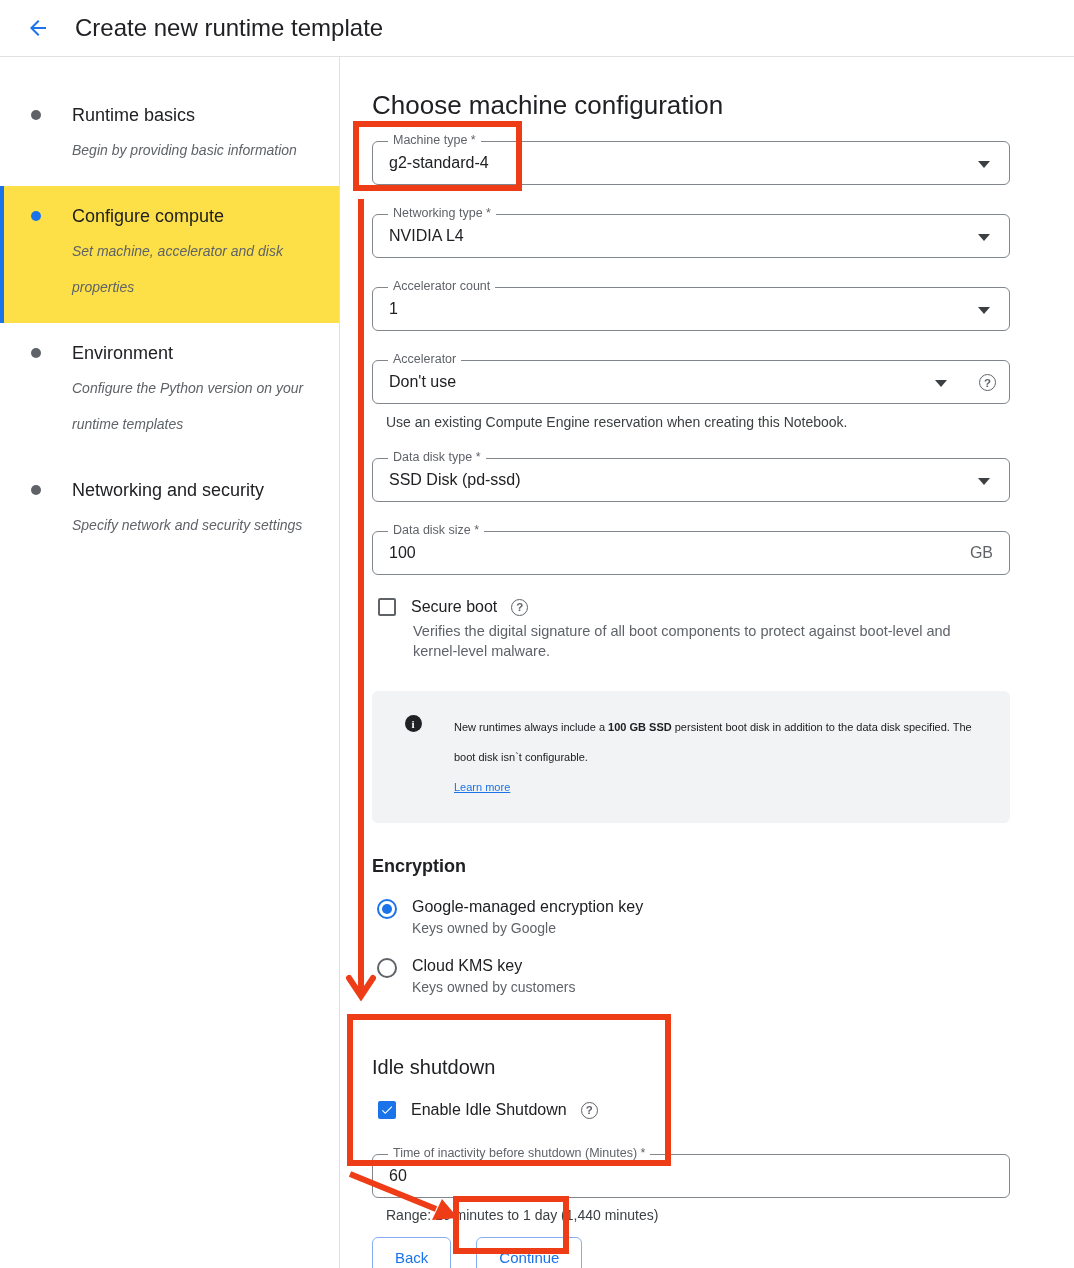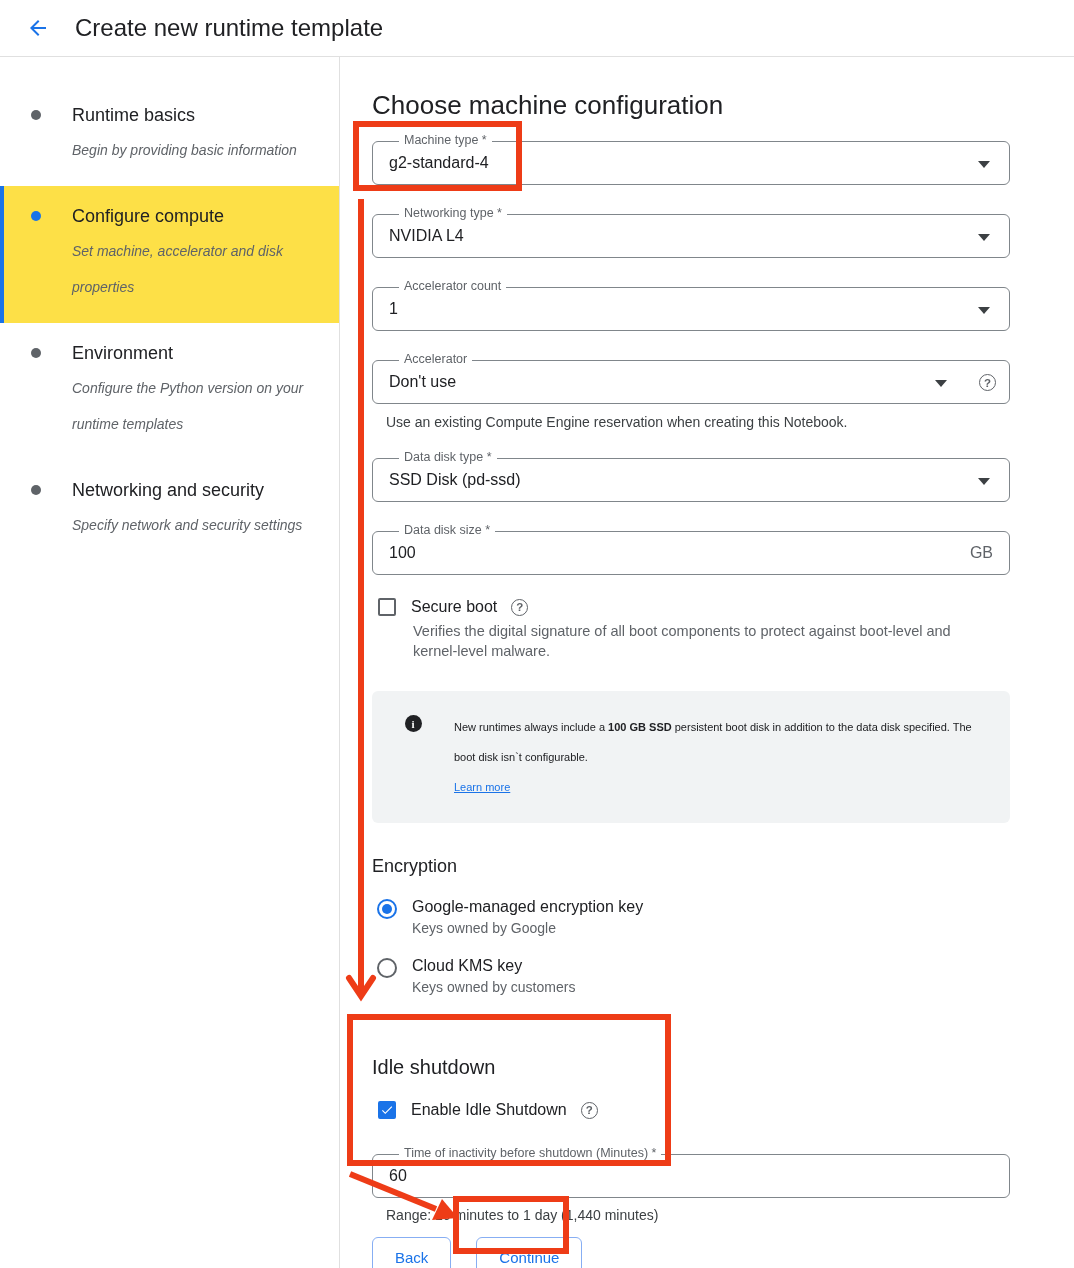--- a/index.html
+++ b/index.html
@@ -28,21 +28,21 @@
   .bullet{width:10px;height:10px;border-radius:50%;background:var(--muted);}
   .step.active{background:#fde047;box-shadow:inset 4px 0 0 #1a73e8;}
   .step.active .bullet{background:var(--blue);}
   .step-title{font-size:18px;line-height:24px;color:var(--text);}
   .step-desc{font-size:14px;line-height:36px;color:var(--muted);margin-top:5px;max-width:232px;font-style:italic;}
   
   .main{padding:31px 0 0 32px;position:relative;}
   .main-inner{width:638px;}
   h1{font-size:26px;font-weight:400;line-height:34px;color:var(--text);margin-bottom:19px;}
   .field{position:relative;height:44px;border:1px solid var(--border);border-radius:6px;display:flex;align-items:center;padding:0 16px;margin-bottom:29px;background:#fff;cursor:pointer;}
-  .field .flabel{position:absolute;top:-9px;left:26px;background:#fff;padding:0 5px;font-size:12.5px;color:var(--muted);white-space:nowrap;}
+  .field .flabel{position:absolute;top:-9px;left:15px;background:#fff;padding:0 5px;font-size:12.5px;color:var(--muted);white-space:nowrap;}
   .field .fvalue{font-size:16px;color:var(--text);}
   .caret{position:absolute;right:19px;top:19px;width:0;height:0;border-left:6px solid transparent;border-right:6px solid transparent;border-top:7px solid #3c4043;}
   .field.with-help .caret{right:62px;}
   .suffix{position:absolute;right:16px;font-size:16px;color:var(--muted);}
   .help-icon{width:17px;height:17px;border:1.5px solid var(--muted);border-radius:50%;color:var(--muted);font-size:11.5px;display:inline-flex;align-items:center;justify-content:center;flex-shrink:0;font-weight:700;}
   .field .help-icon{position:absolute;right:13px;top:13px;}
   .helper{font-size:14px;color:#3c4043;padding-left:14px;}
   .helper.resv{margin-top:-19px;margin-bottom:28px;}
   
   .check-row{display:flex;align-items:center;margin-top:-3px;}
@@ -53,21 +53,21 @@
   .check-row .help-icon{margin-left:14px;}
   .check-desc{font-size:14.5px;line-height:20px;color:var(--muted);margin:5px 0 0 41px;max-width:585px;}
   
   .info-box{margin-top:30px;background:#f1f3f4;border-radius:6px;display:flex;padding:21px 20px 21px 0;}
   .info-icon-col{width:82px;display:flex;justify-content:center;padding-top:3px;flex-shrink:0;}
   .info-icon{width:17px;height:17px;border-radius:50%;background:#202124;color:#fff;font-size:11px;font-weight:700;display:flex;align-items:center;justify-content:center;font-family:"Liberation Serif","DejaVu Serif",serif;}
   .info-text{font-size:11px;line-height:30px;color:var(--text);max-width:530px;}
   .info-text b{font-weight:700;}
   .learn-more{color:var(--blue);text-decoration:underline;cursor:pointer;display:inline-block;}
   
-  .section-heading{font-size:18px;font-weight:400;margin-top:33px;color:var(--text);}
+  .section-heading{font-size:18px;font-weight:700;margin-top:33px;color:var(--text);}
   .radio-option{display:flex;margin-top:21px;cursor:pointer;}
   .radio{width:20px;height:20px;border:2px solid var(--muted);border-radius:50%;flex-shrink:0;margin-left:5px;margin-top:1px;background:#fff;}
   .radio.selected{border-color:var(--blue);display:flex;align-items:center;justify-content:center;}
   .radio.selected::after{content:"";width:10px;height:10px;border-radius:50%;background:var(--blue);}
   .radio-texts{margin-left:15px;}
   .radio-label{font-size:16px;color:var(--text);}
   .radio-sub{font-size:14px;color:var(--muted);margin-top:4px;}
   
   .idle-heading{font-size:20px;font-weight:400;margin-top:61px;color:var(--text);}
   .idle-check{margin-top:22px;}

